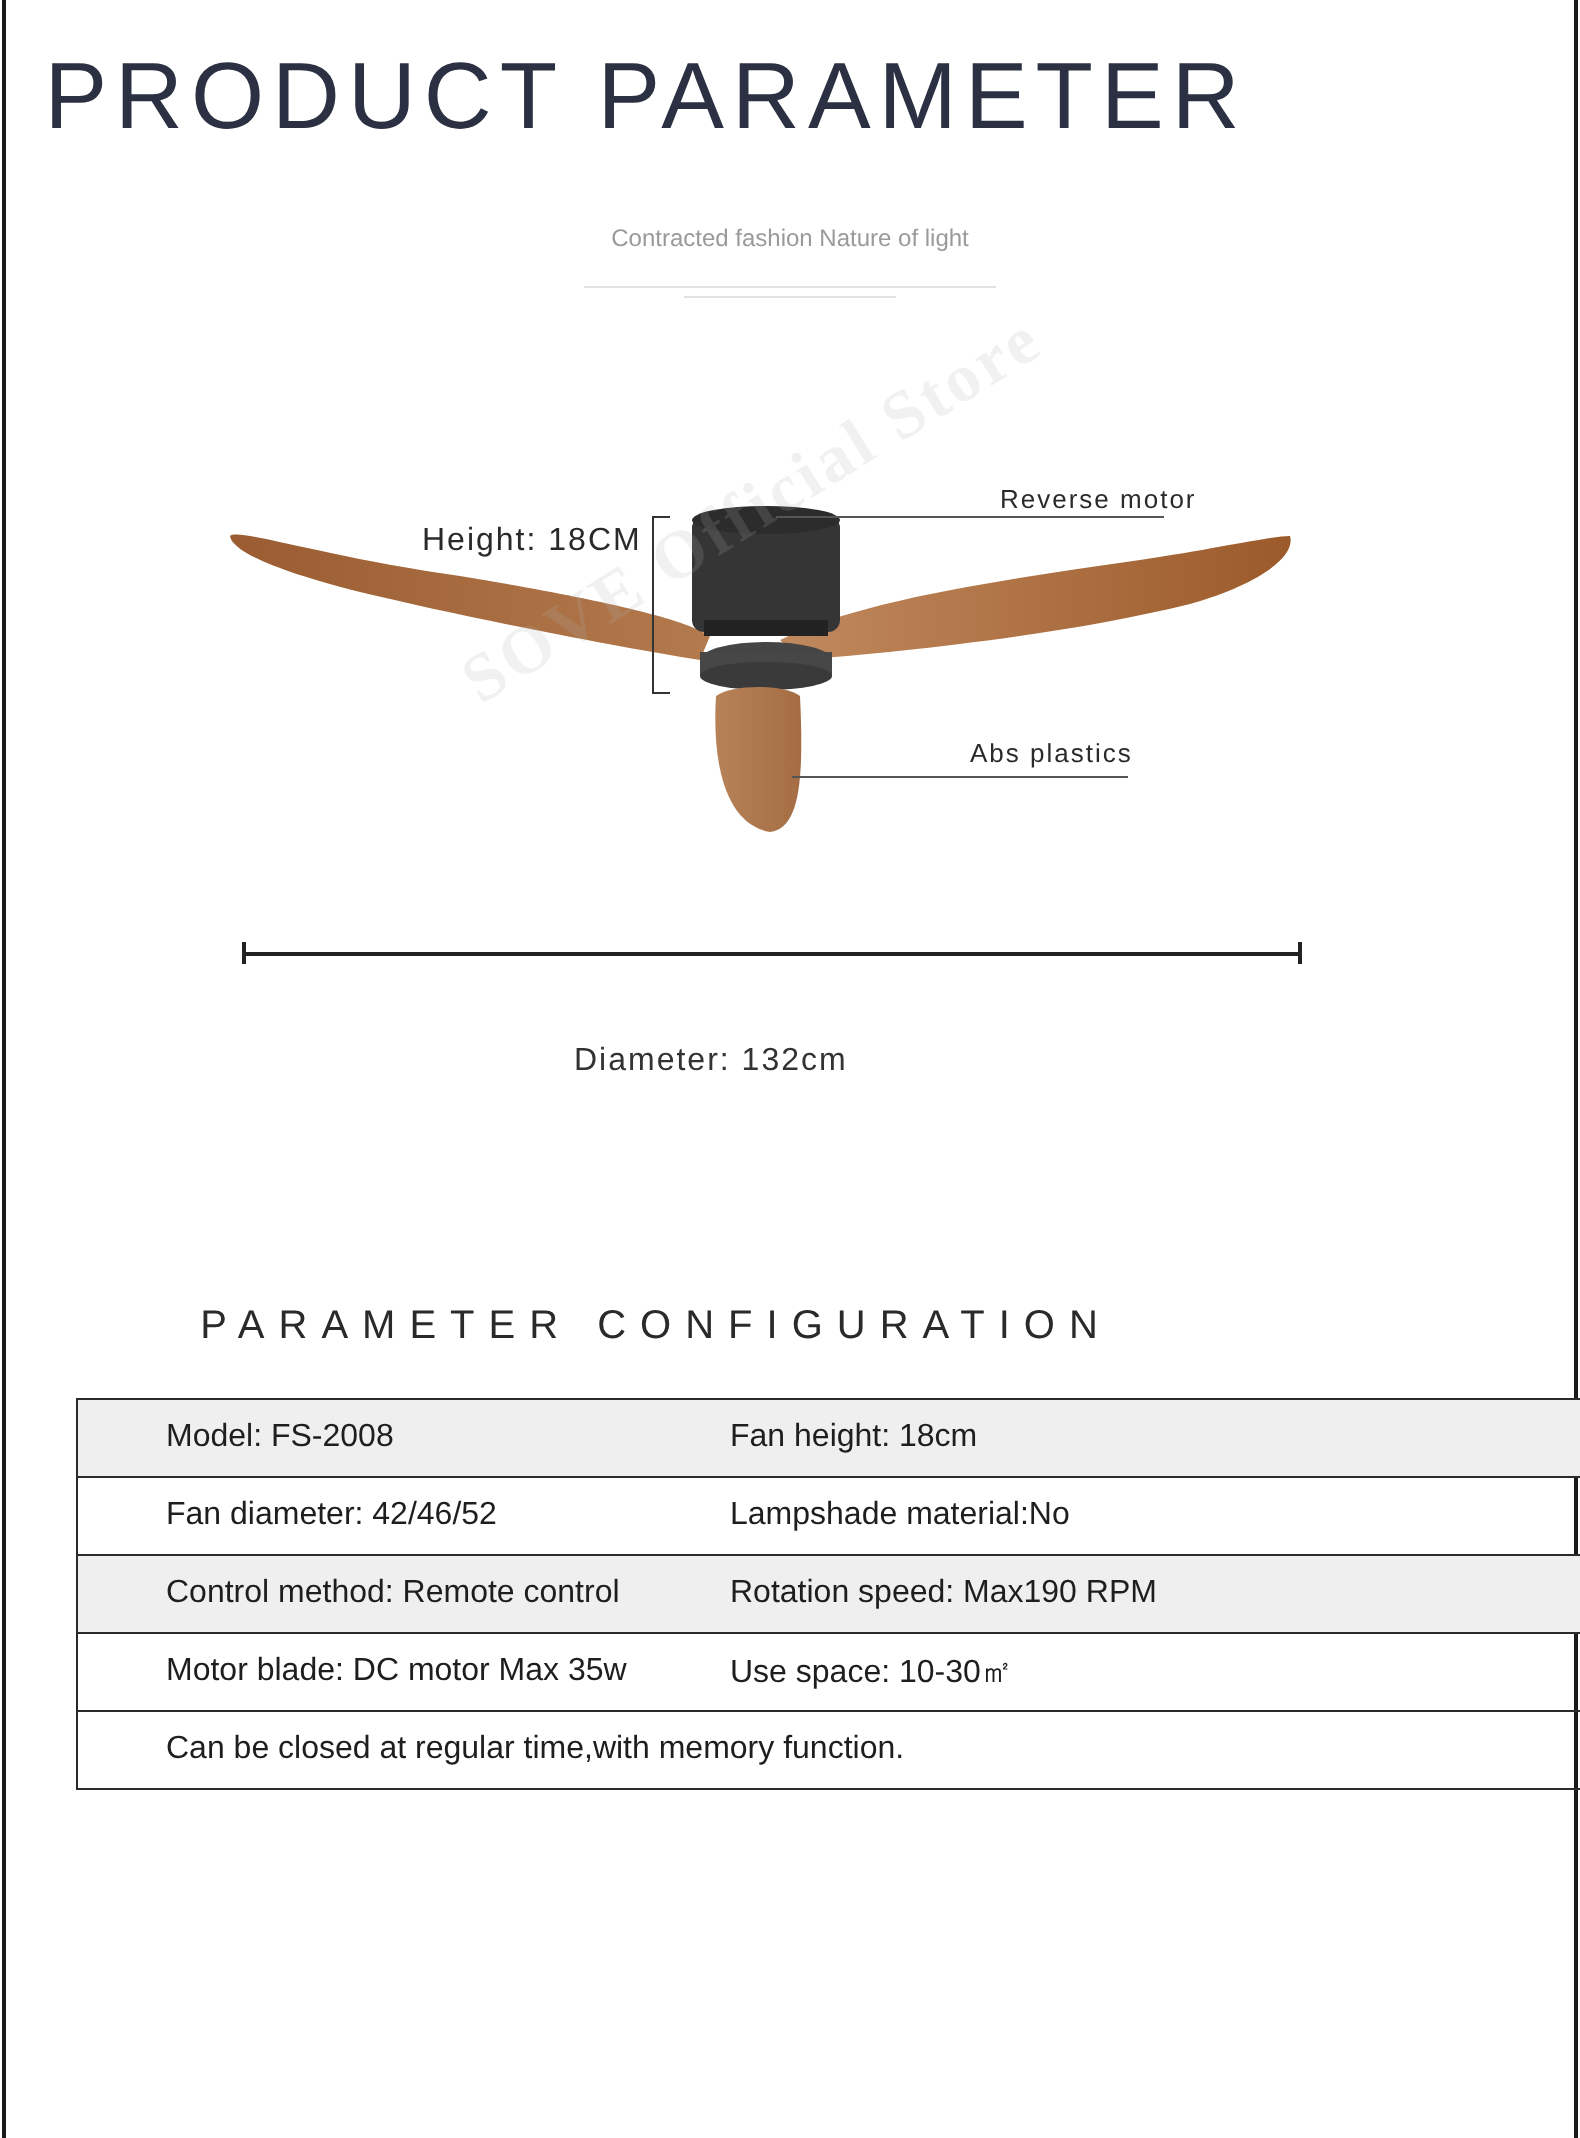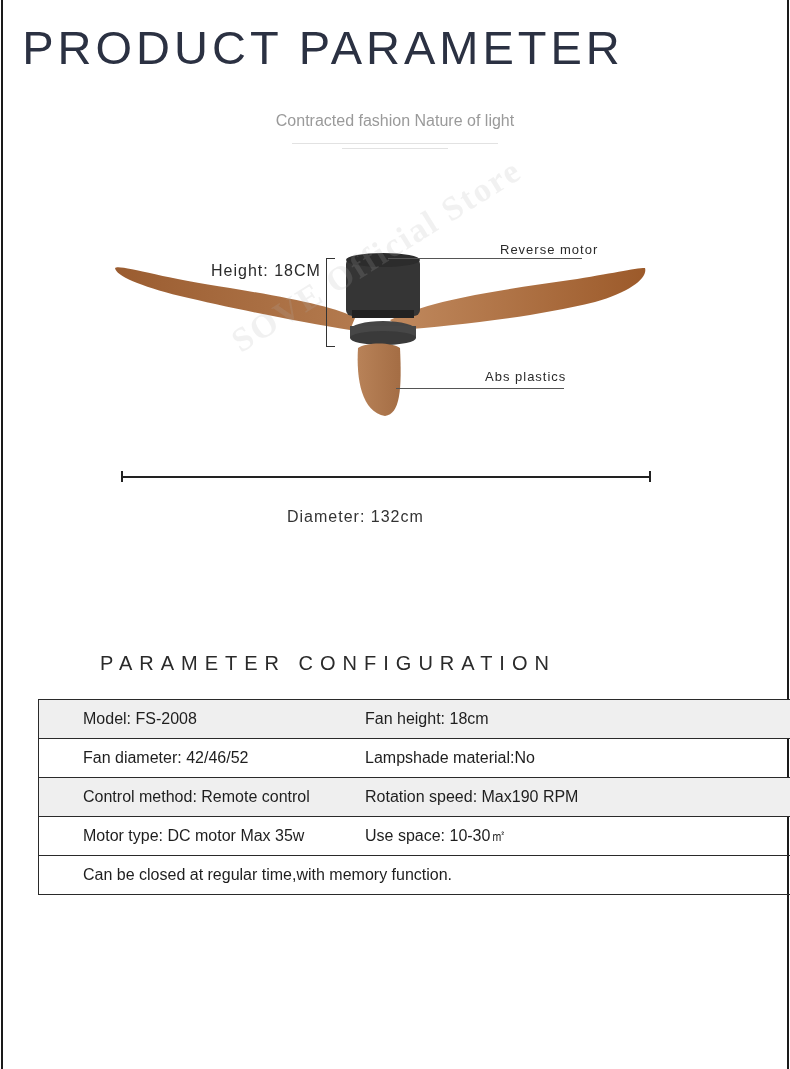--- a/index.html
+++ b/index.html
@@ -3,31 +3,31 @@
 <meta charset="utf-8">
 <style>
   html, body { margin:0; padding:0; background:#ffffff; }
   body { width:790px; height:1069px; position:relative; overflow:hidden;
          font-family:"Liberation Sans", sans-serif; color:#2a2e3a; }
   .frame { position:absolute; top:0; bottom:0; left:1px; right:1px;
            border-left:2px solid #1a1a1a; border-right:2px solid #1a1a1a; }
   .title { position:absolute; top:20px; left:0; width:646px; text-align:center;
            font-size:47px; letter-spacing:4px; color:#2b3142; font-weight:normal; }
   .subtitle { position:absolute; top:112px; left:0; width:790px; text-align:center;
-              font-size:16px; color:#9a9a9a; }
+              font-size:12px; color:#9a9a9a; }
   .sub-rule { position:absolute; left:292px; width:206px; height:1px; background:#e2e2e2; }
   .fan-area { position:absolute; left:100px; top:230px; width:560px; height:200px; }
   .label { position:absolute; font-size:13px; letter-spacing:1px; color:#2a2a2a; }
   .callout-line { position:absolute; height:1px; background:#555; }
   .height-label { position:absolute; left:211px; top:262px; font-size:16px; letter-spacing:1px; color:#2a2a2a; }
   .bracket { position:absolute; left:326px; top:258px; width:8px; height:87px;
              border:1px solid #333; border-right:none; }
   .diam-line { position:absolute; left:122px; top:476px; width:528px; height:2px; background:#222; }
   .diam-tick { position:absolute; top:471px; width:2px; height:11px; background:#222; }
-  .diam-label { position:absolute; top:508px; left:287px; font-size:16px; letter-spacing:1px; color:#333; }
+  .diam-label { position:absolute; top:522px; left:287px; font-size:16px; letter-spacing:1px; color:#333; }
   .watermark { position:absolute; left:235px; top:325px; font-family:"Liberation Serif", serif;
                font-size:34px; color:rgba(180,180,180,0.18); transform:rotate(-32deg);
                transform-origin:left center; white-space:nowrap; font-weight:bold; letter-spacing:2px; }
   .section-title { position:absolute; top:652px; left:0; width:656px; text-align:center;
                    font-size:20px; letter-spacing:7px; color:#2a2a2a; }
   table.params { position:absolute; left:38px; top:699px; width:760px; border-collapse:collapse; }
   table.params td { height:38px; border-top:1px solid #2a2a2a; border-bottom:1px solid #2a2a2a;
                     font-size:16px; color:#1e1e1e; padding:0; vertical-align:middle; }
   table.params tr td:first-child { border-left:1px solid #2a2a2a; padding-left:44px; width:282px; }
   table.params tr td:last-child { border-right:5px solid #0f766e; }
@@ -100,20 +100,20 @@
     </tr>
     <tr>
       <td>Fan diameter: 42/46/52</td>
       <td>Lampshade material:No</td>
     </tr>
     <tr class="shade">
       <td>Control method: Remote control</td>
       <td>Rotation speed: Max190 RPM</td>
     </tr>
     <tr>
-      <td>Motor type: DC motor Max 35w</td>
+      <td>Motor blade: DC motor Max 35w</td>
       <td>Use space: 10-30㎡</td>
     </tr>
     <tr>
       <td class="full" colspan="2" style="border-right:1px solid #2a2a2a;">Can be closed at regular time,with memory function.</td>
     </tr>
   </tbody>
 </table>
 
 </body></html>

